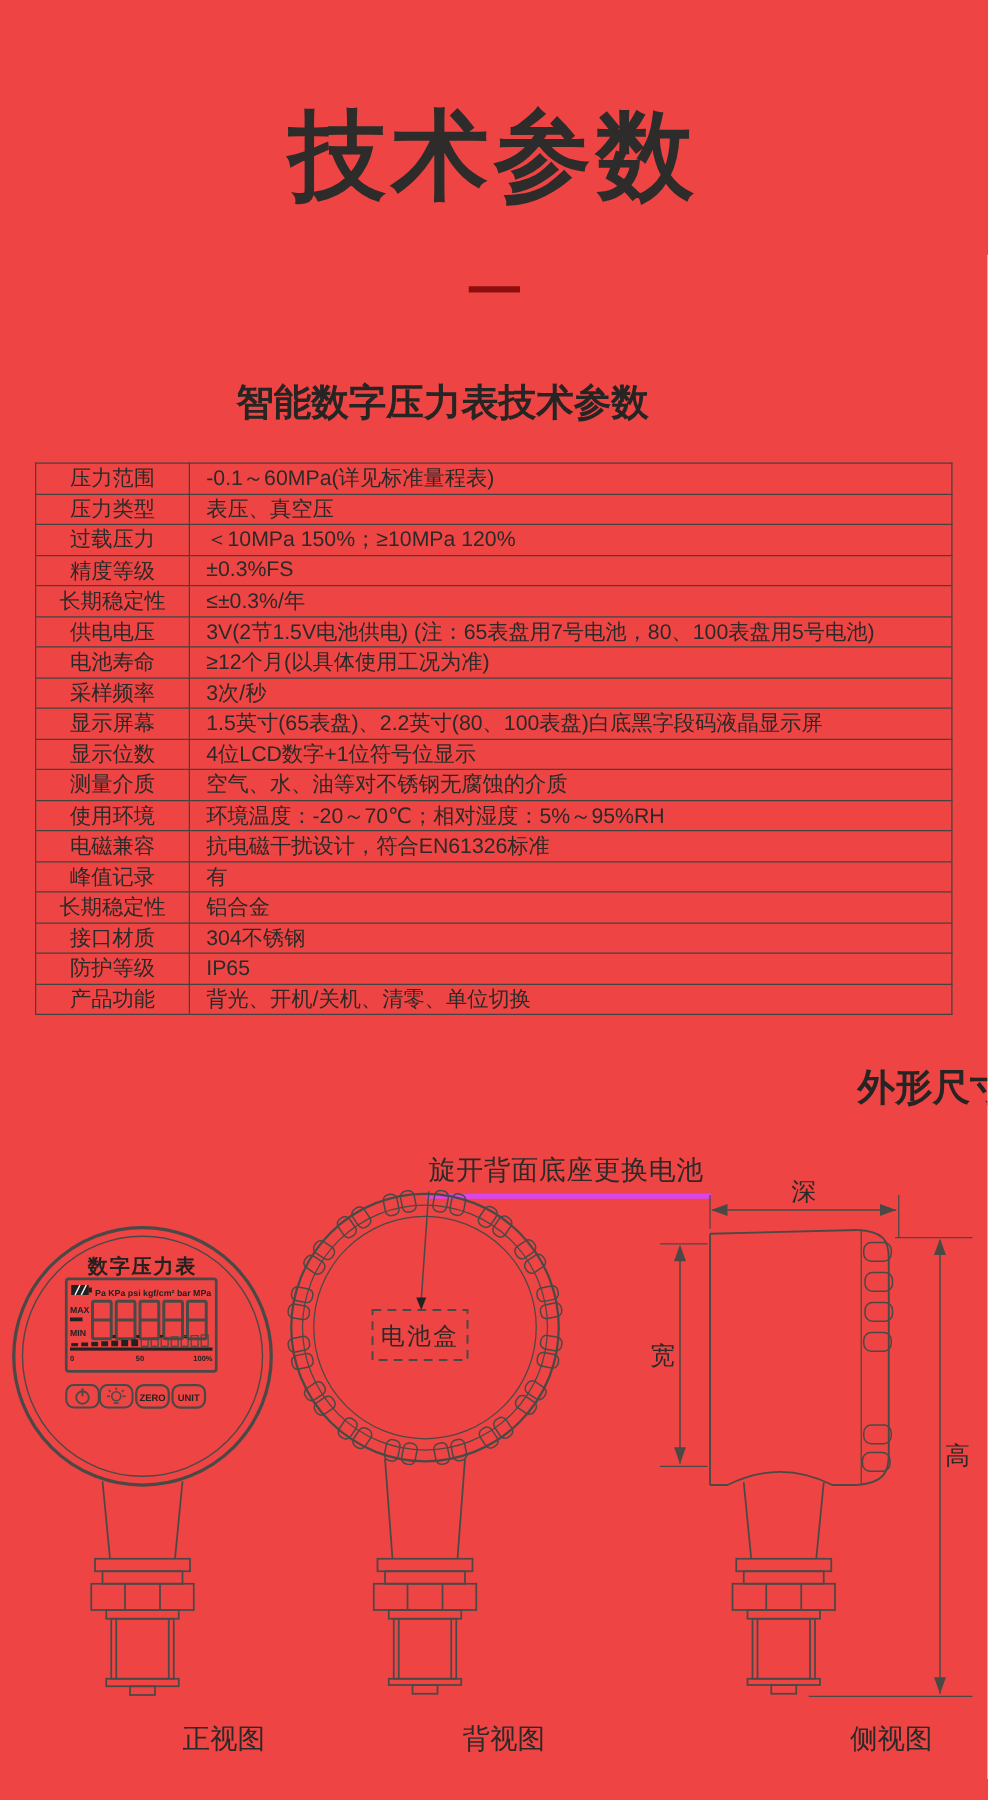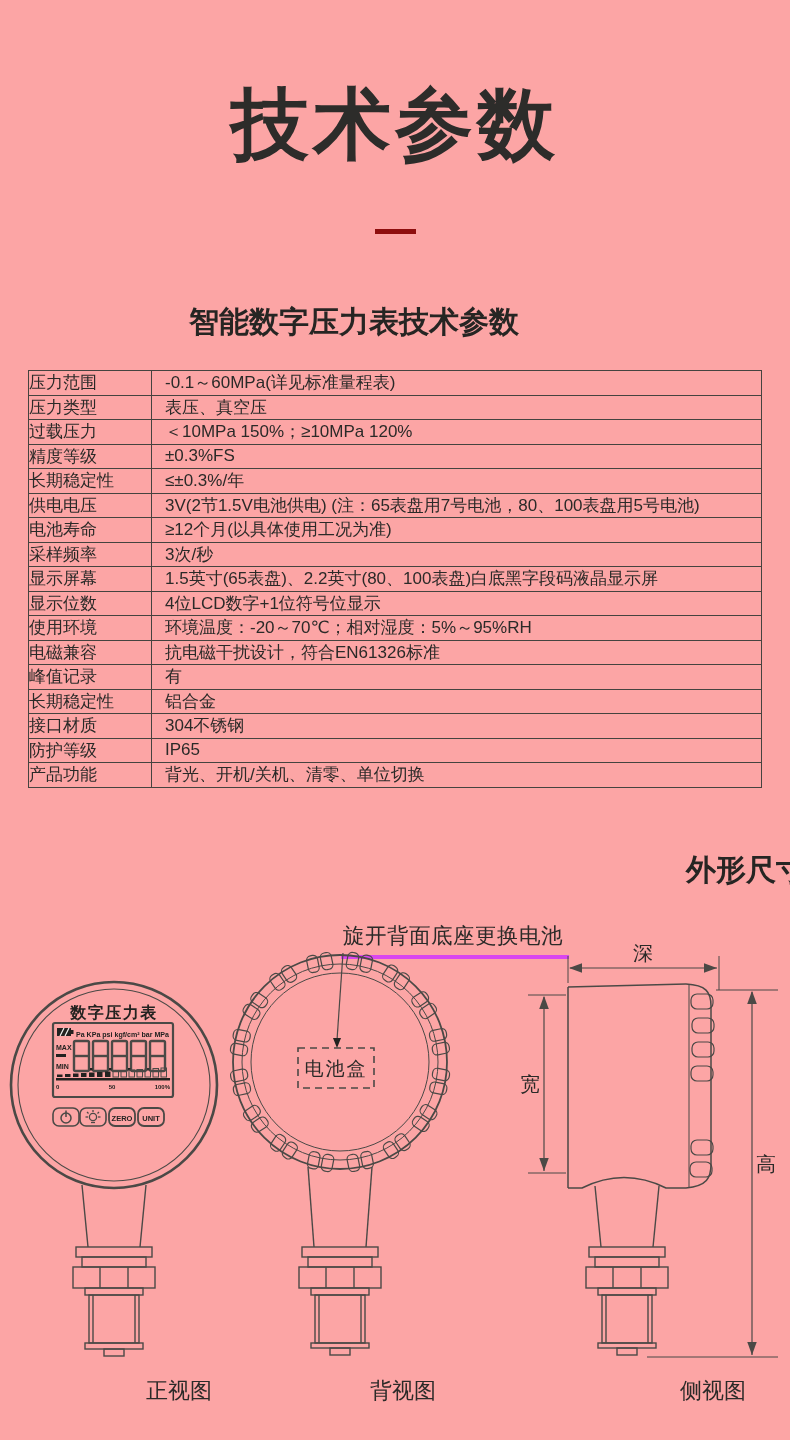--- a/index.html
+++ b/index.html
@@ -1,27 +1,27 @@
 <!DOCTYPE html>
 <html><head>
 <meta charset="utf-8">
 <style>
   html,body{margin:0;padding:0;background:#f3f2f0;}
-  .page{position:relative;width:790px;height:1440px;background:#fca5a5;overflow:hidden;
+  .page{position:relative;width:790px;height:1440px;background:#ef4444;overflow:hidden;
         font-family:"Liberation Sans","DejaVu Sans",sans-serif;color:#2b2a28;}
   .big-title{position:absolute;top:76px;left:0;width:790px;text-align:center;
              font-size:78px;font-weight:900;letter-spacing:4px;color:#2d2c2a;line-height:1.25;}
   .divider{position:absolute;top:229px;left:375px;width:41px;height:5px;background:#8e0e0e;}
   .subtitle{position:absolute;top:302px;left:0;width:708px;text-align:center;
             font-size:30px;font-weight:700;color:#262523;}
   table.spec{position:absolute;top:370px;left:28px;width:734px;border-collapse:collapse;
              table-layout:fixed;font-size:17px;color:#2b2a28;}
   table.spec td{border:1px solid #45433f;height:23.5px;padding:0;vertical-align:middle;
                 white-space:nowrap;overflow:hidden;}
-  table.spec td.k{width:122px;text-align:left;}
+  table.spec td.k{width:122px;text-align:center;}
   table.spec td.v{padding-left:13px;}
   .section-title{position:absolute;top:850px;left:0;width:790px;text-align:right;
                  font-size:30px;font-weight:700;color:#262523;padding-left:16px;}
   .battery-note{position:absolute;top:921px;left:341px;font-size:21.5px;color:#2b2a28;
                 padding:0 6px 5px 2px;border-bottom:4px solid #d946ef;letter-spacing:0.5px;}
   .view-label{position:absolute;top:1376px;width:212px;text-align:right;font-size:22px;color:#2b2a28;}
   .vl-front{left:0px;} .vl-back{left:224px;} .vl-side{left:534px;}
   svg{position:absolute;overflow:visible;}
   .svg-front{left:8px;top:978px;}
   .svg-back{left:232px;top:950px;}
@@ -73,20 +73,24 @@
           <td class="k">采样频率</td>
           <td class="v">3次/秒</td>
         </tr>
       <tr>
           <td class="k">显示屏幕</td>
           <td class="v">1.5英寸(65表盘)、2.2英寸(80、100表盘)白底黑字段码液晶显示屏</td>
         </tr>
       <tr>
           <td class="k">显示位数</td>
           <td class="v">4位LCD数字+1位符号位显示</td>
+        </tr>
+      <tr>
+          <td class="k">测量介质</td>
+          <td class="v">空气、水、油等对不锈钢无腐蚀的介质</td>
         </tr>
       <tr>
           <td class="k">使用环境</td>
           <td class="v">环境温度：-20～70℃；相对湿度：5%～95%RH</td>
         </tr>
       <tr>
           <td class="k">电磁兼容</td>
           <td class="v">抗电磁干扰设计，符合EN61326标准</td>
         </tr>
       <tr>

